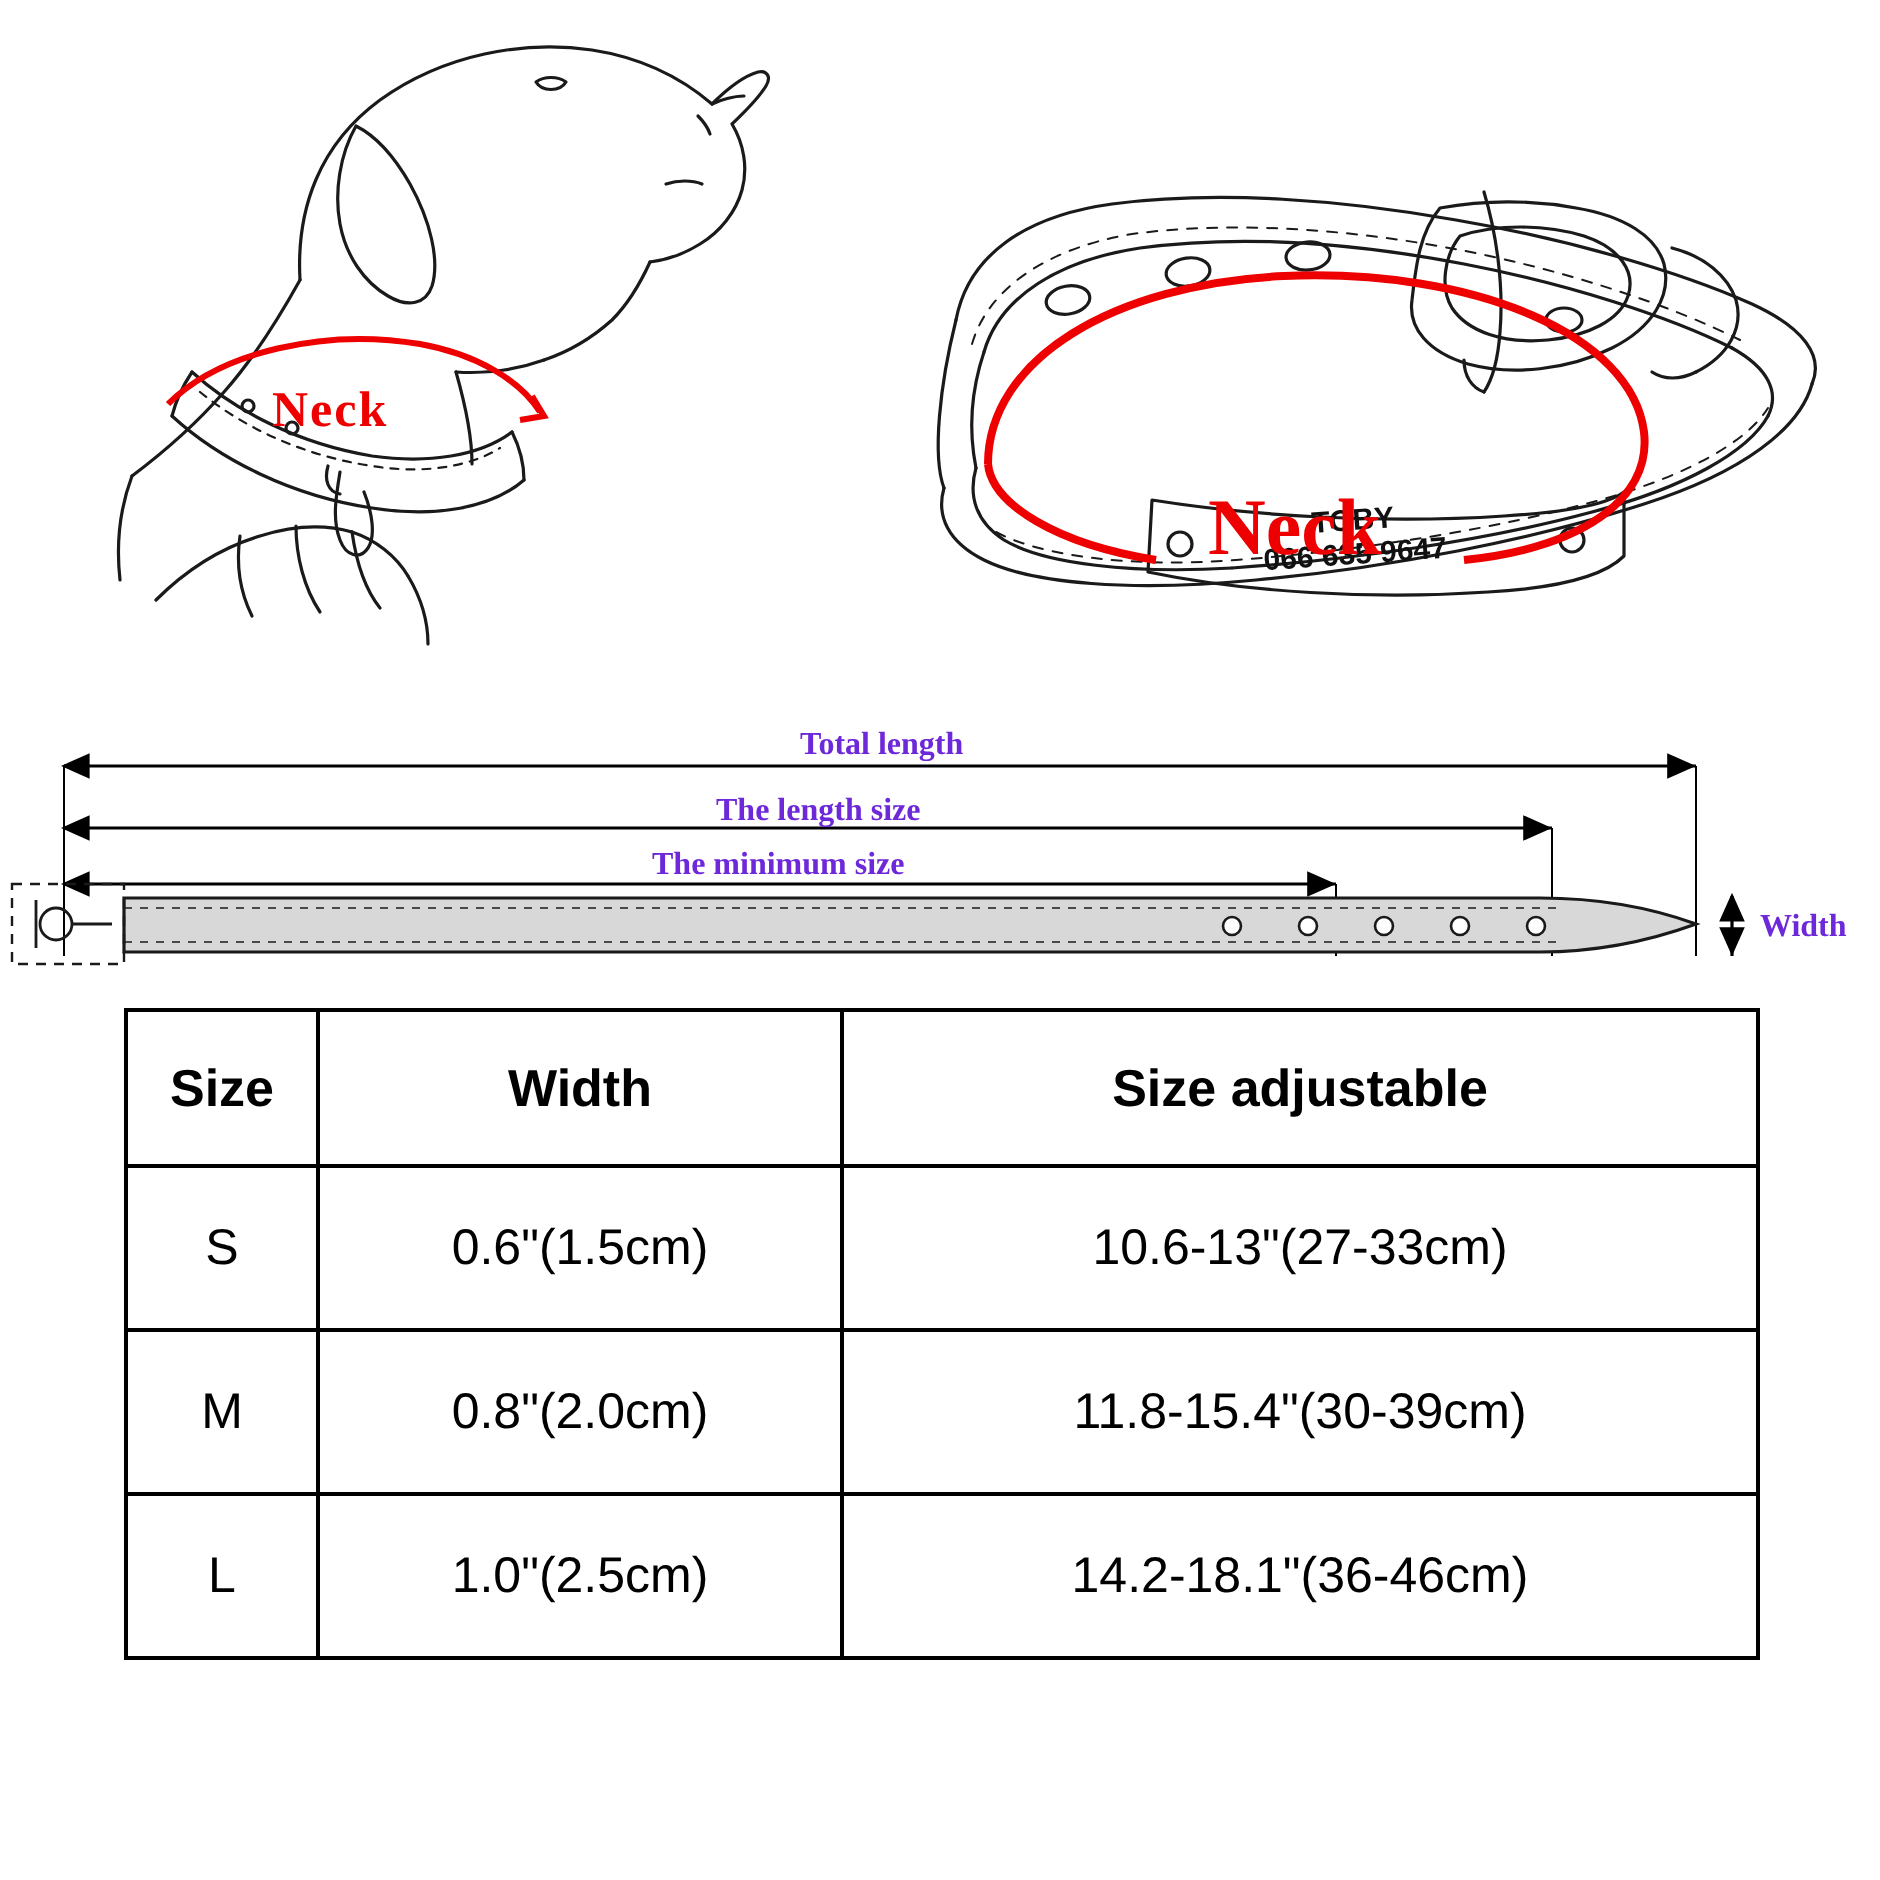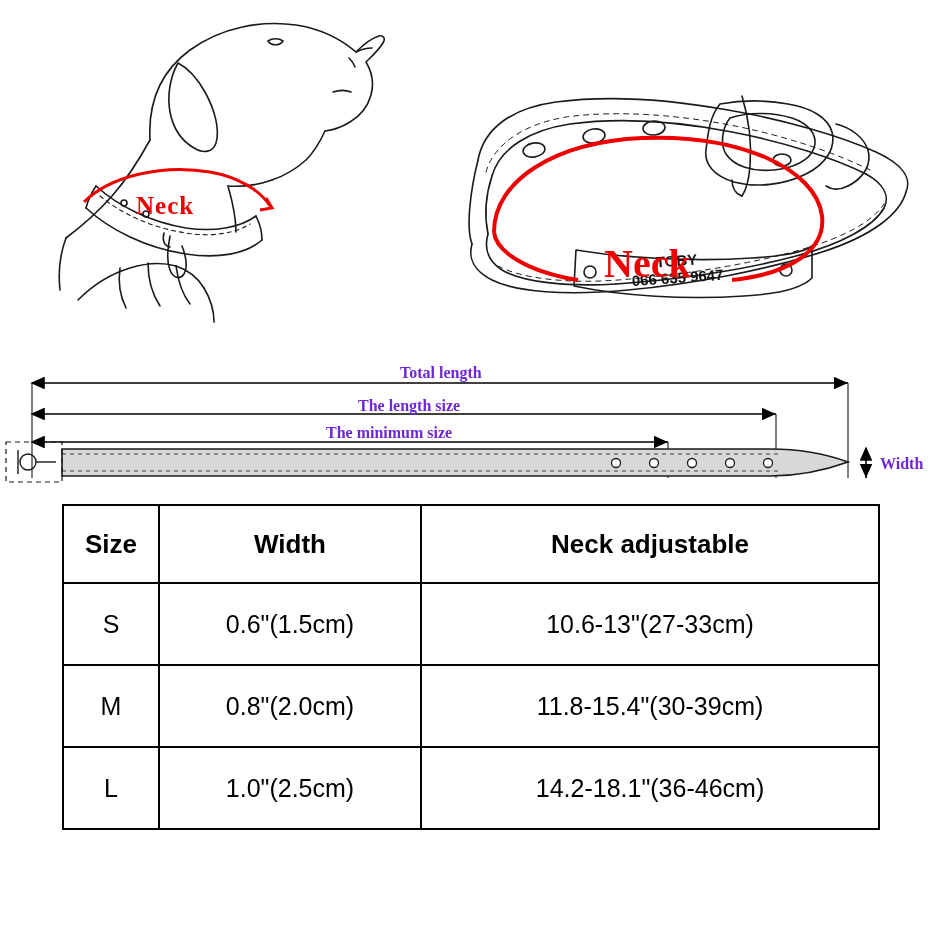--- a/index.html
+++ b/index.html
@@ -295,21 +295,21 @@
     <table class="size-table">
       <colgroup>
           <col class="c1">
           <col class="c2">
           <col class="c3">
         </colgroup>
       <thead>
         <tr>
           <th>Size</th>
           <th>Width</th>
-          <th>Neck adjustable</th>
+          <th>Size adjustable</th>
         </tr>
       </thead>
       <tbody>
         <tr>
           <td>S</td>
           <td>0.6"(1.5cm)</td>
           <td>10.6-13"(27-33cm)</td>
         </tr>
         <tr>
           <td>M</td>

